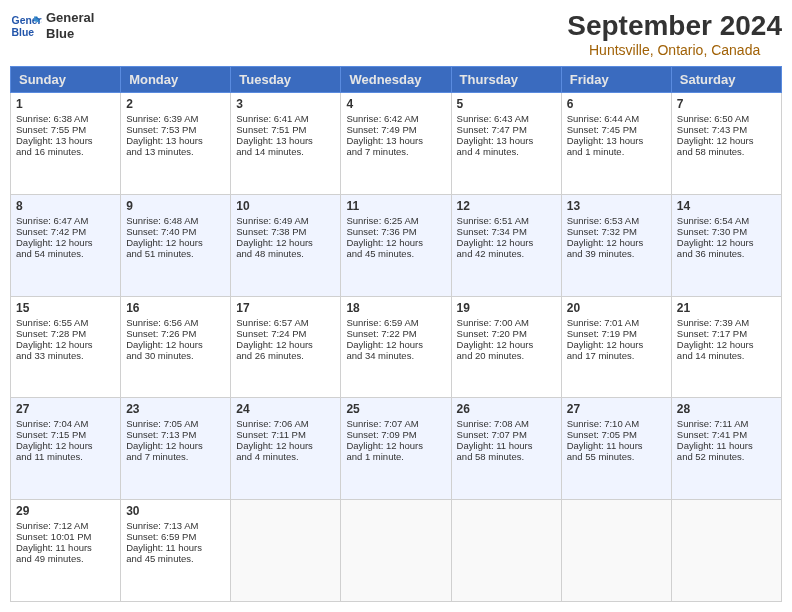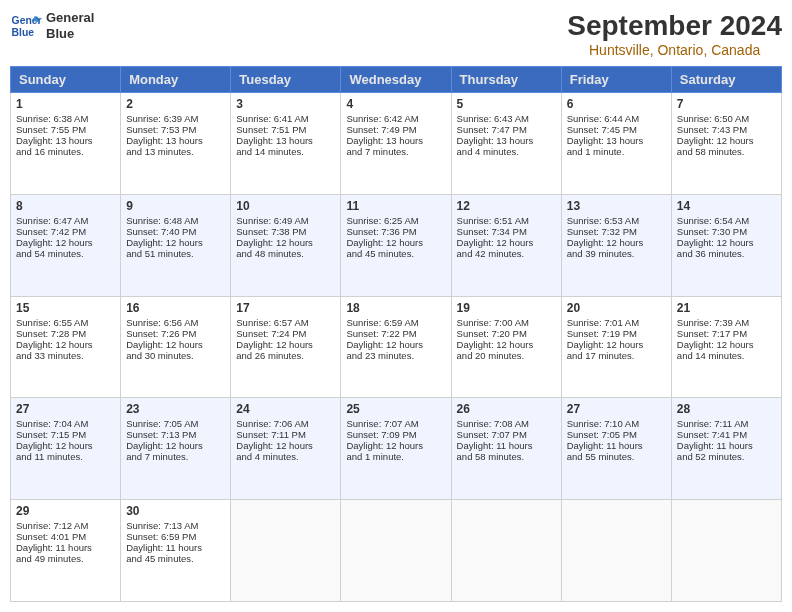--- a/index.html
+++ b/index.html
@@ -247,21 +247,21 @@
             <div>Sunrise: 6:57 AM</div>
             <div>Sunset: 7:24 PM</div>
             <div>Daylight: 12 hours</div>
             <div>and 26 minutes.</div>
           </td>
           <td>
             <span class="day-num">18</span>
             <div>Sunrise: 6:59 AM</div>
             <div>Sunset: 7:22 PM</div>
             <div>Daylight: 12 hours</div>
-            <div>and 23 minutes.</div>
+            <div>and 34 minutes.</div>
           </td>
           <td>
             <span class="day-num">19</span>
             <div>Sunrise: 7:00 AM</div>
             <div>Sunset: 7:20 PM</div>
             <div>Daylight: 12 hours</div>
             <div>and 20 minutes.</div>
           </td>
           <td>
             <span class="day-num">20</span>
@@ -326,21 +326,21 @@
             <div>Sunrise: 7:11 AM</div>
             <div>Sunset: 7:41 PM</div>
             <div>Daylight: 11 hours</div>
             <div>and 52 minutes.</div>
           </td>
         </tr>
         <tr>
           <td>
             <span class="day-num">29</span>
             <div>Sunrise: 7:12 AM</div>
-            <div>Sunset: 4:01 PM</div>
+            <div>Sunset: 10:01 PM</div>
             <div>Daylight: 11 hours</div>
             <div>and 49 minutes.</div>
           </td>
           <td>
             <span class="day-num">30</span>
             <div>Sunrise: 7:13 AM</div>
             <div>Sunset: 6:59 PM</div>
             <div>Daylight: 11 hours</div>
             <div>and 45 minutes.</div>
           </td>

